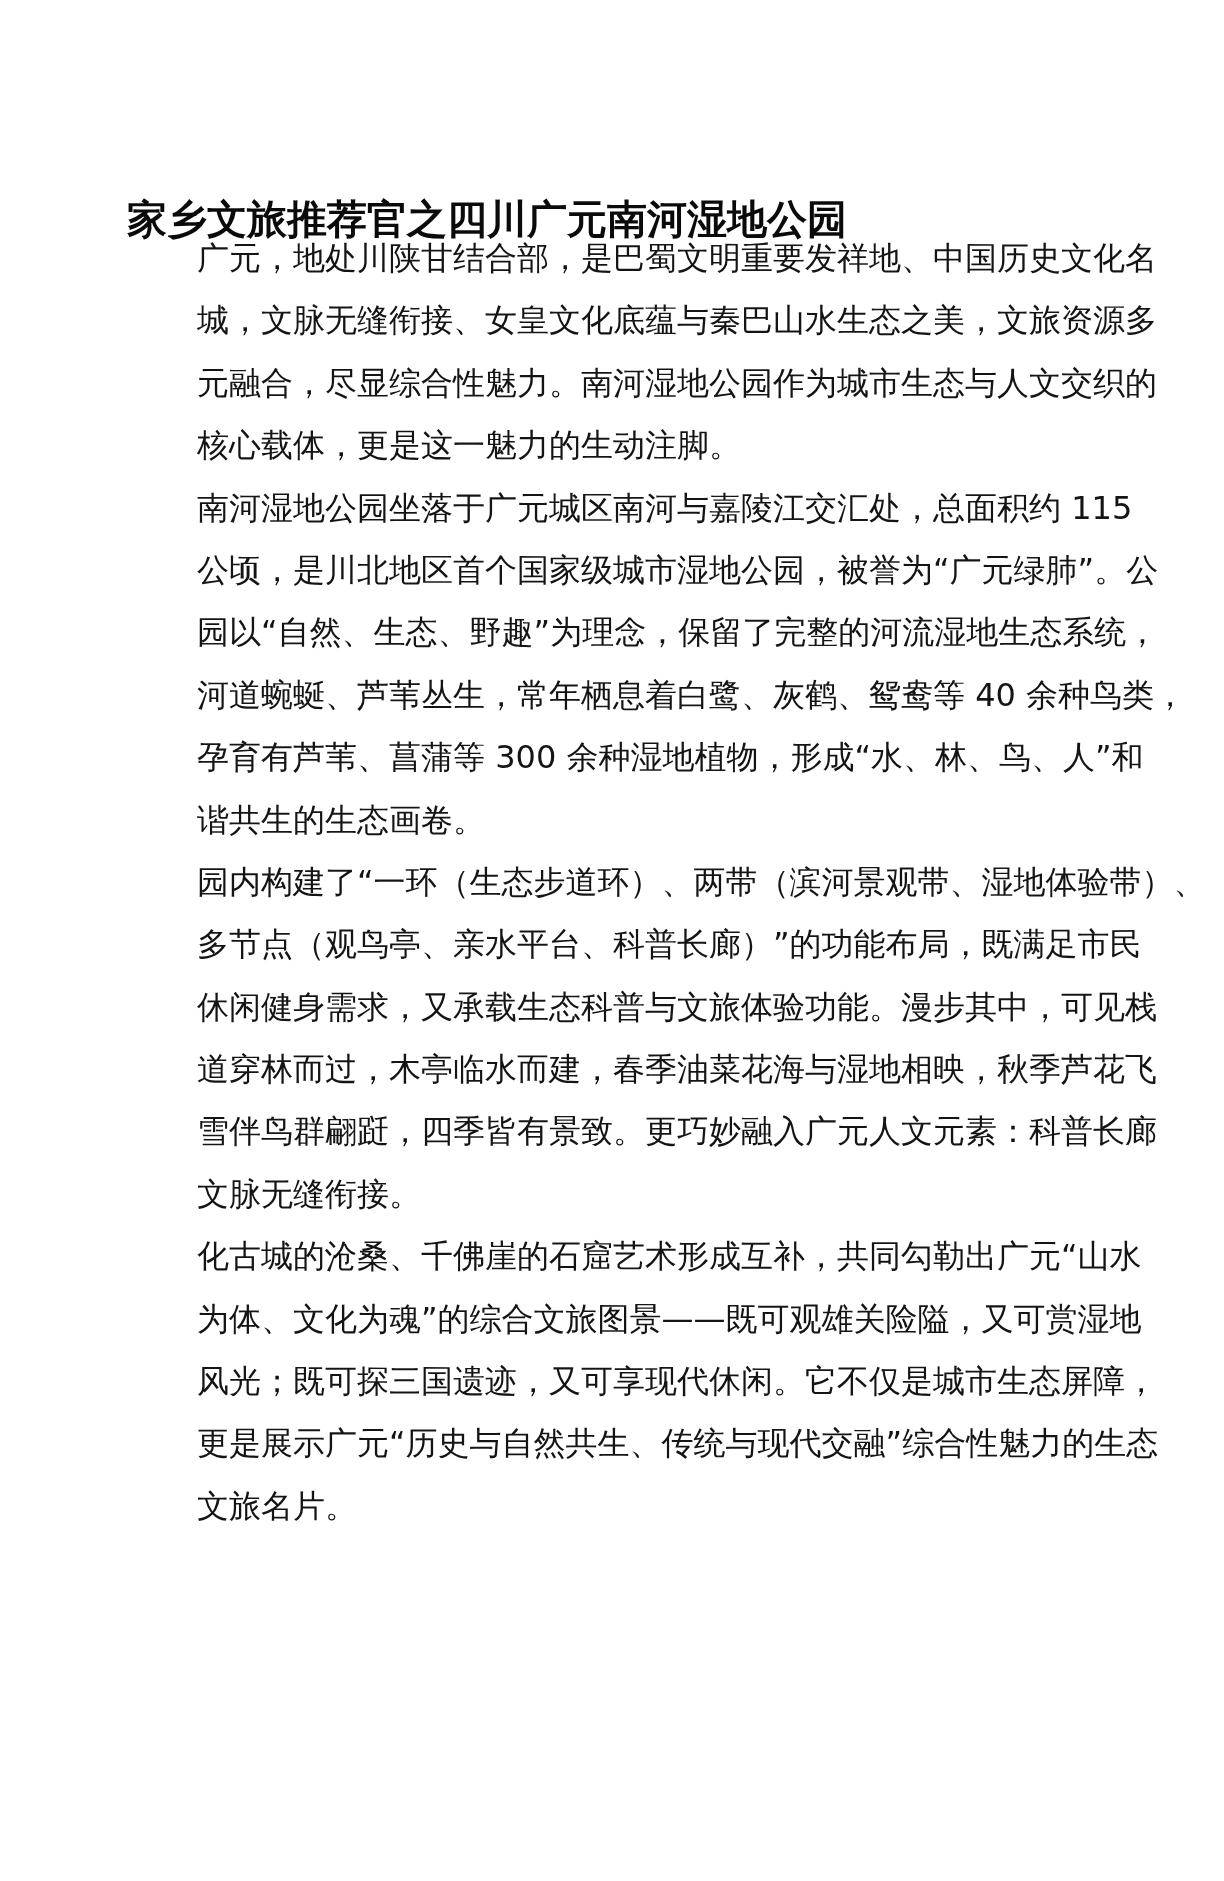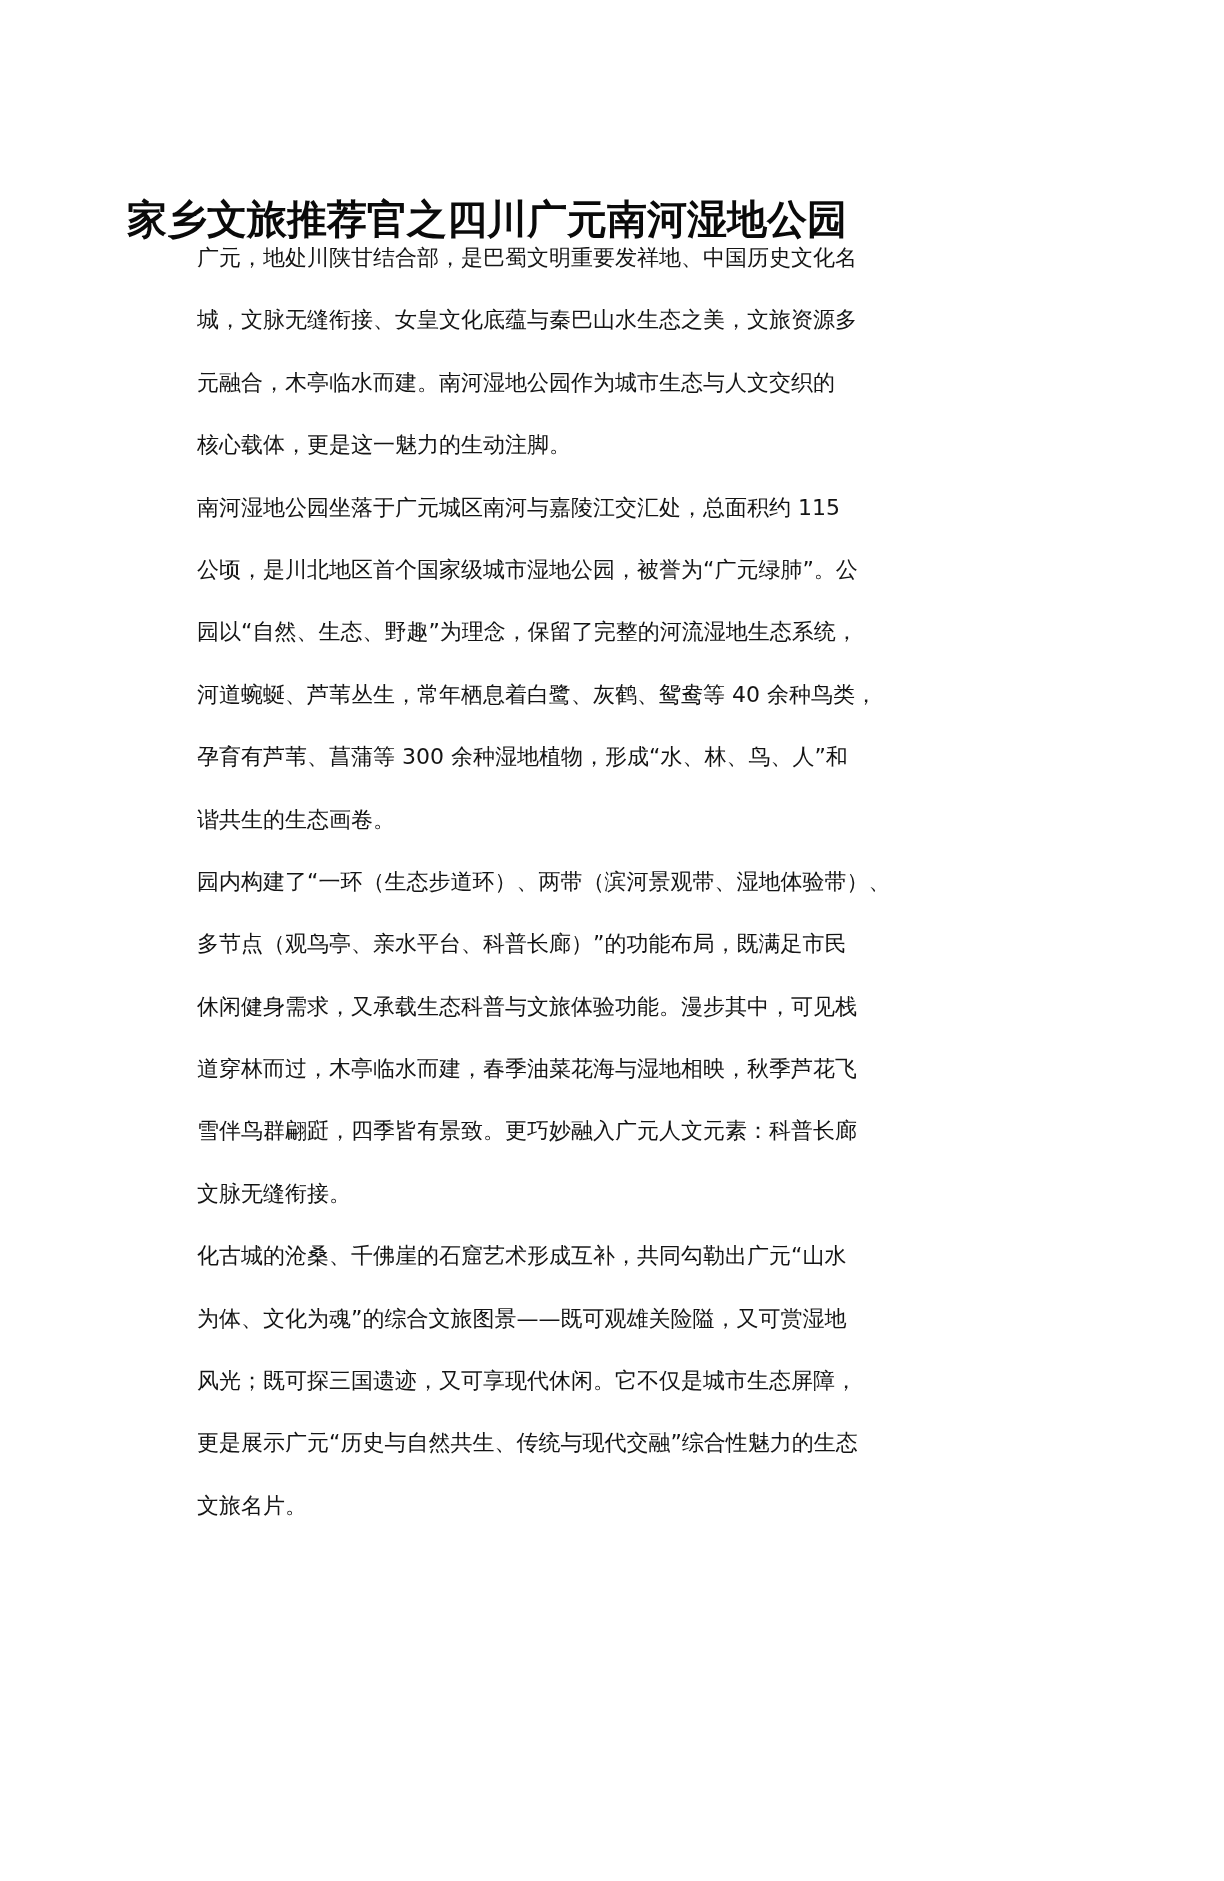--- a/index.html
+++ b/index.html
@@ -43,38 +43,38 @@
       width: 840px;
     }
     .para {
       margin: 0;
       padding: 0;
     }
     .line {
       display: block;
       height: 62.4px;
       line-height: 44px;
-      font-size: 22px;
+      font-size: 32px;
       white-space: nowrap;
       color: #141414;
       letter-spacing: 0px;
     }
   </style>
 </head>
 <body>
 
 <div class="page">
   <h1 class="title">家乡文旅推荐官之四川广元南河湿地公园</h1>
 
   <div class="body">
 
     <div class="para">
       <span class="line">广元，地处川陕甘结合部，是巴蜀文明重要发祥地、中国历史文化名</span>
       <span class="line">城，文脉无缝衔接、女皇文化底蕴与秦巴山水生态之美，文旅资源多</span>
-      <span class="line">元融合，木亭临水而建。南河湿地公园作为城市生态与人文交织的</span>
+      <span class="line">元融合，尽显综合性魅力。南河湿地公园作为城市生态与人文交织的</span>
       <span class="line">核心载体，更是这一魅力的生动注脚。</span>
     </div>
 
     <div class="para">
       <span class="line">南河湿地公园坐落于广元城区南河与嘉陵江交汇处，总面积约 115</span>
       <span class="line">公顷，是川北地区首个国家级城市湿地公园，被誉为“广元绿肺”。公</span>
       <span class="line">园以“自然、生态、野趣”为理念，保留了完整的河流湿地生态系统，</span>
       <span class="line">河道蜿蜒、芦苇丛生，常年栖息着白鹭、灰鹤、鸳鸯等 40 余种鸟类，</span>
       <span class="line">孕育有芦苇、菖蒲等 300 余种湿地植物，形成“水、林、鸟、人”和</span>
       <span class="line">谐共生的生态画卷。</span>

